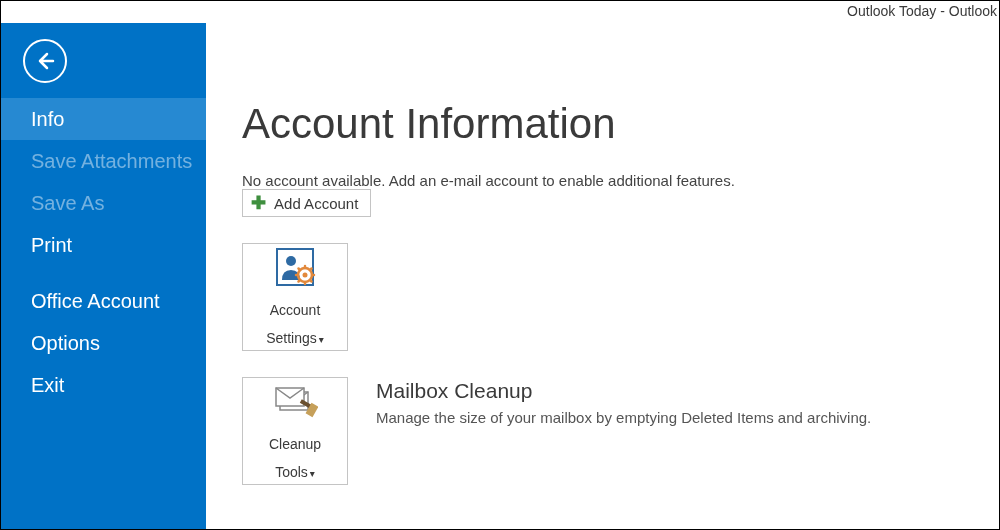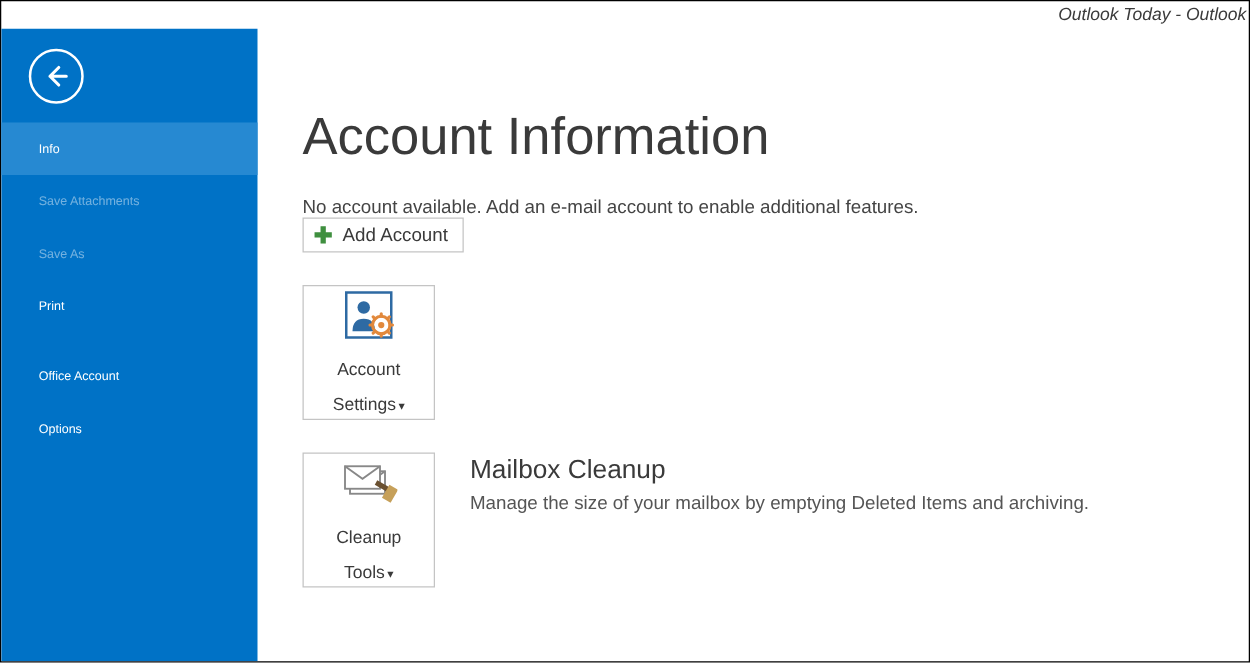--- a/index.html
+++ b/index.html
@@ -15,34 +15,33 @@
       background: #ffffff;
       border: 1px solid #000;
     }
     .titlebar {
       height: 22px;
       text-align: right;
       font-size: 14px;
       padding-right: 2px;
       color: #3a3a3a;
       line-height: 20px;
-      font-style: italic;
     }
     .layout {
       display: flex;
       height: calc(100% - 22px);
     }
     
     .sidebar {
       width: 205px;
       background: #0072c6;
       color: #ffffff;
       display: flex;
       flex-direction: column;
-      font-size: 10px;
+      font-size: 20px;
     }
     .back-row {
       height: 75px;
       display: flex;
       align-items: center;
       padding-left: 22px;
     }
     .back-circle {
       width: 44px;
       height: 44px;
@@ -73,21 +72,21 @@
     
     .main {
       flex: 1;
       padding: 16px 24px 0 36px;
     }
     .page-title {
       font-size: 42px;
       font-weight: 300;
       color: #3a3a3a;
       letter-spacing: 0px;
-      margin-top: 46px;
+      margin-top: 61px;
       margin-bottom: 24px;
     }
     .subtitle {
       font-size: 15px;
       color: #444444;
     }
     .add-account-btn {
       display: inline-flex;
       align-items: center;
       border: 1px solid #c4c4c4;
@@ -193,20 +192,23 @@
       <span>Print</span>
     </div>
 
     <div class="spacer-med"></div>
 
     <div class="sidebar-item">
       <span>Office Account</span>
     </div>
     <div class="sidebar-item">
       <span>Options</span>
+    </div>
+    <div class="sidebar-item">
+      <span>Exit</span>
     </div>
   </div>
 
   <div class="main">
     <div class="page-title">Account Information</div>
     <div class="subtitle">No account available. Add an e-mail account to enable additional features.</div>
 
     <div class="add-account-btn">
       <span class="plus-icon">✚</span>
       <span>Add Account</span>

